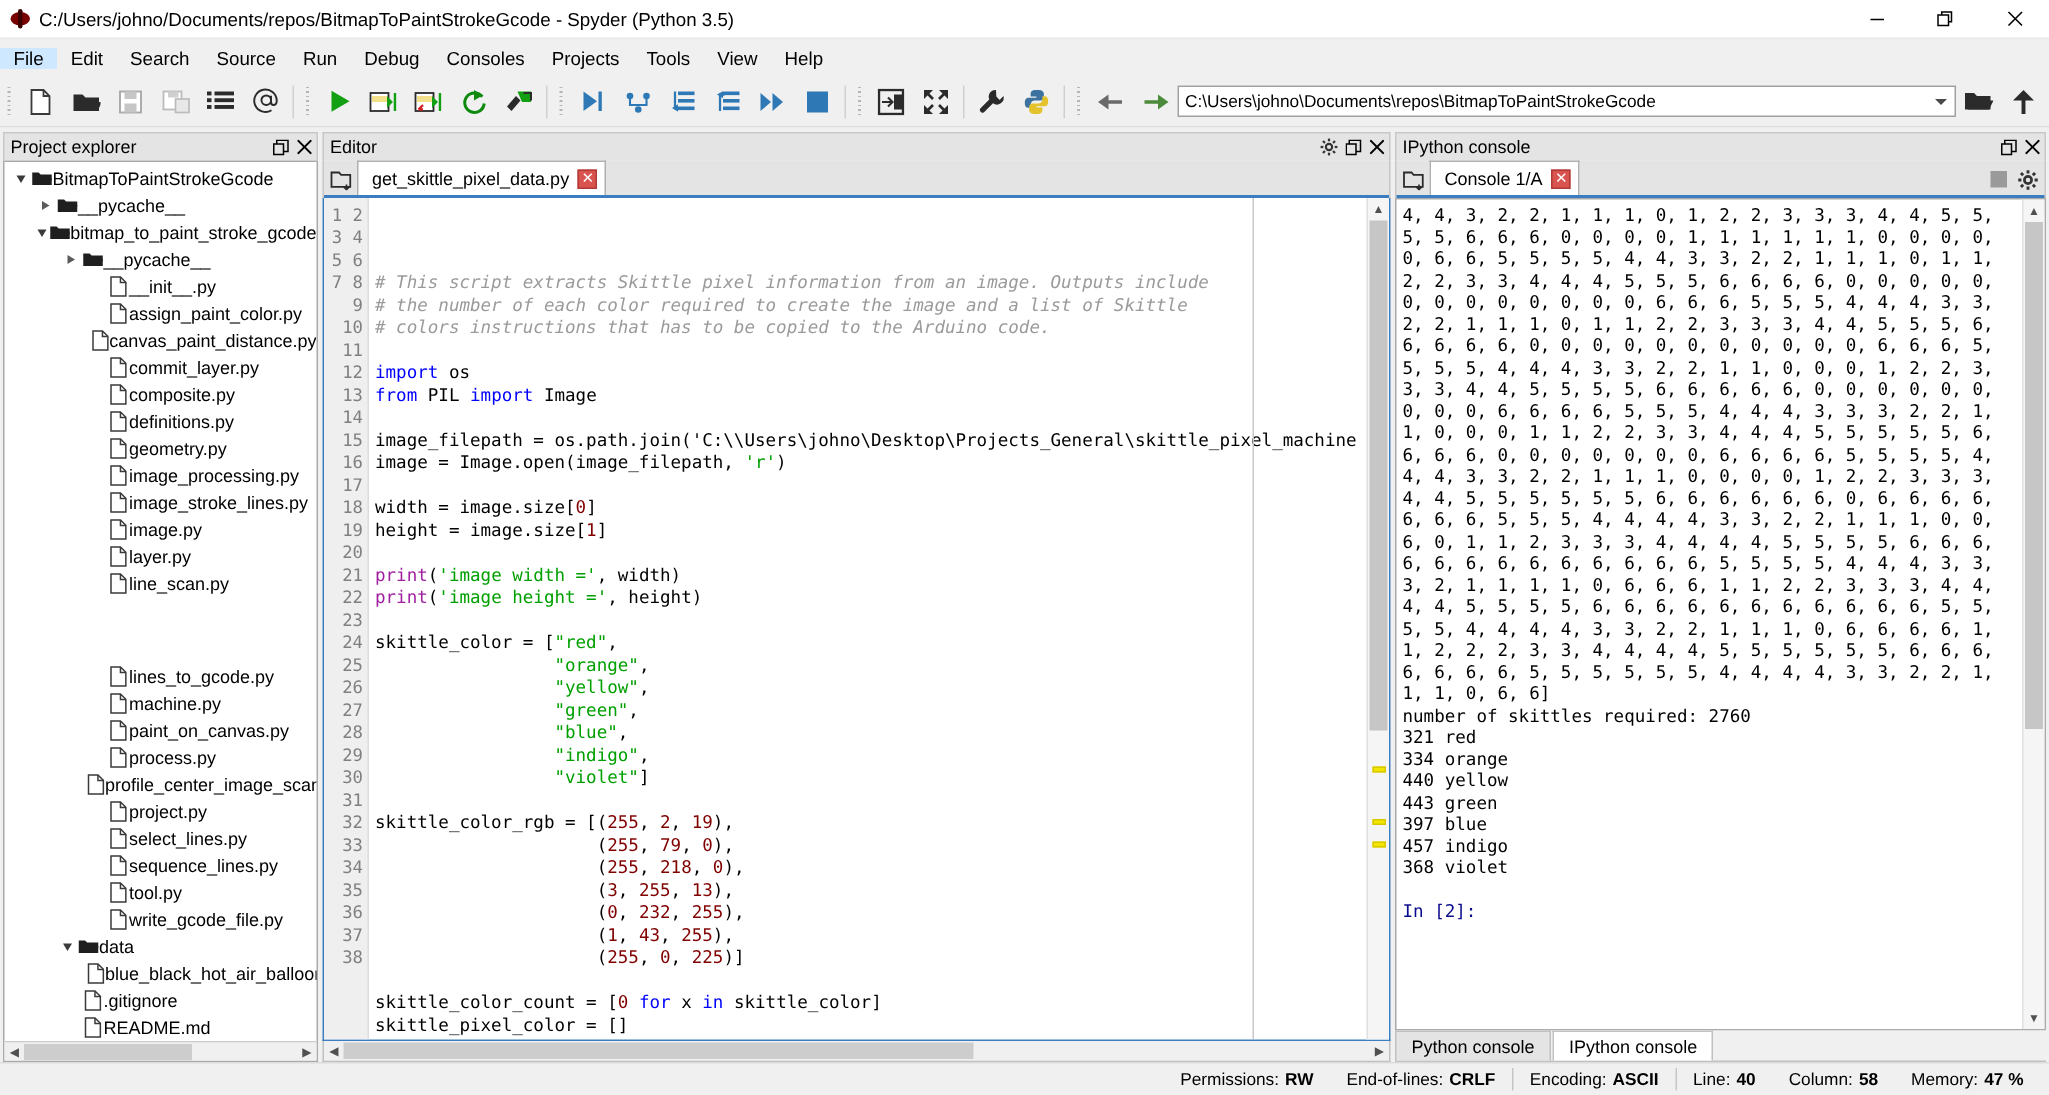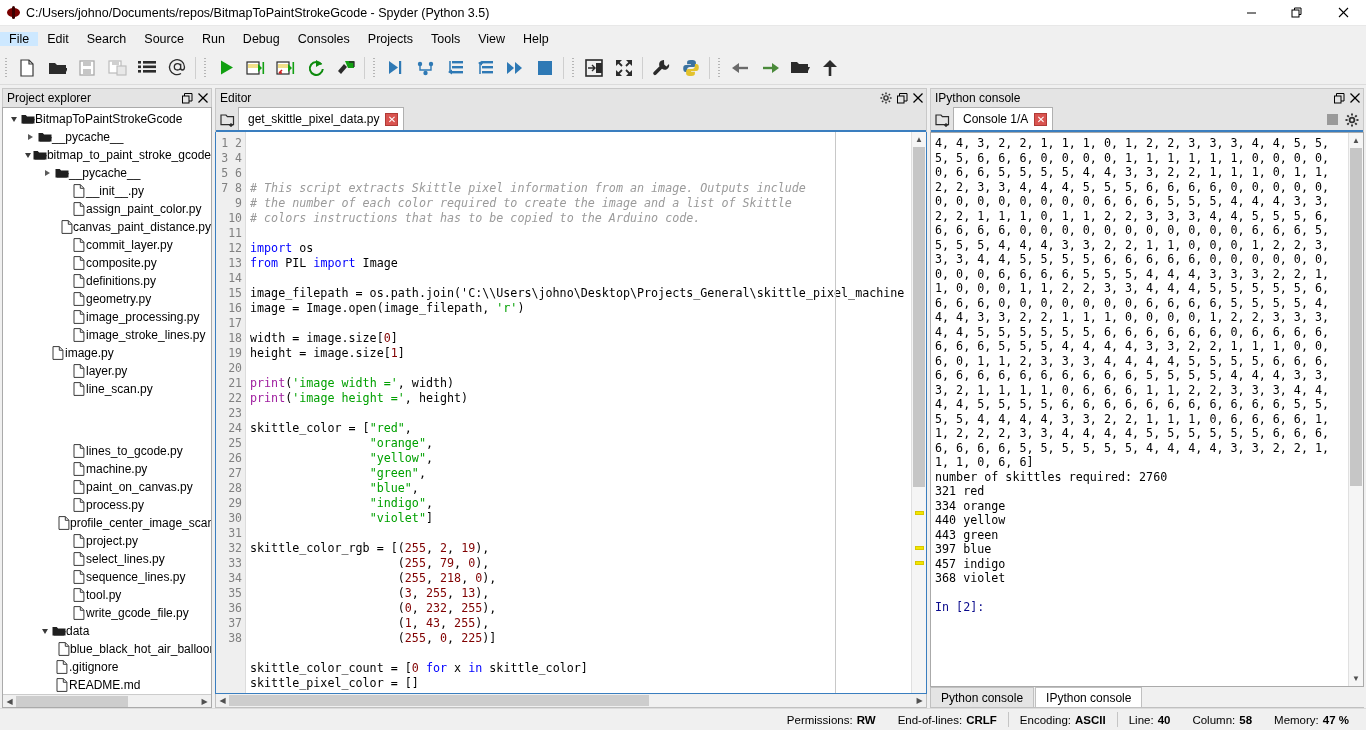--- a/index.html
+++ b/index.html
@@ -422,20 +422,24 @@
         <svg width="19" height="16" viewBox="0 0 19 16">
           <path d="M17 8 H4" stroke="#6a6a6a" stroke-width="2.4" fill="none"></path>
           <polygon points="1,8 8,3 8,13" fill="#6a6a6a"></polygon>
         </svg>
       </div>
       <div class="tbtn">
         <svg width="19" height="16" viewBox="0 0 19 16">
           <path d="M2 8 H15" stroke="#4a8a3a" stroke-width="2.4" fill="none"></path>
           <polygon points="18,8 11,3 11,13" fill="#4a8a3a"></polygon>
         </svg>
+      </div>
+      <div class="path-input">
+        <span>C:\Users\johno\Documents\repos\BitmapToPaintStrokeGcode</span>
+        <span class="caret-dd"></span>
       </div>
       <div class="tbtn">
         <svg width="20" height="17" viewBox="0 0 20 17">
           <path d="M1 3 h6 l2 2 h9 v9 h-17 z" fill="#2b2b2b"></path>
           <path d="M3 14 l3 -6 h14 l-3 6 z" fill="#2b2b2b"></path>
         </svg>
       </div>
       <div class="tbtn">
         <svg width="18" height="18" viewBox="0 0 18 18">
           <path d="M9 17 V5" stroke="#2b2b2b" stroke-width="2.6" fill="none"></path>
@@ -596,21 +600,21 @@
             <div class="trow" style="padding-left: 55px;">
               <span class="tw"></span>
               <span class="ficon">
                 <svg width="12" height="14" viewBox="0 0 12 14">
                   <path d="M1 0.6 h6.3 l3.6 3.6 v9.2 h-9.9 z" fill="#fff" stroke="#3a3a3a" stroke-width="1"></path>
                   <path d="M7.3 0.6 v3.7 h3.6" fill="none" stroke="#3a3a3a" stroke-width="1"></path>
                 </svg>
               </span>
               <span class="tlabel">image_stroke_lines.py</span>
             </div>
-            <div class="trow" style="padding-left: 34px;">
+            <div class="trow" style="padding-left: 55px;">
               <span class="tw"></span>
               <span class="ficon">
                 <svg width="12" height="14" viewBox="0 0 12 14">
                   <path d="M1 0.6 h6.3 l3.6 3.6 v9.2 h-9.9 z" fill="#fff" stroke="#3a3a3a" stroke-width="1"></path>
                   <path d="M7.3 0.6 v3.7 h3.6" fill="none" stroke="#3a3a3a" stroke-width="1"></path>
                 </svg>
               </span>
               <span class="tlabel">image.py</span>
             </div>
             <div class="trow" style="padding-left: 55px;">

